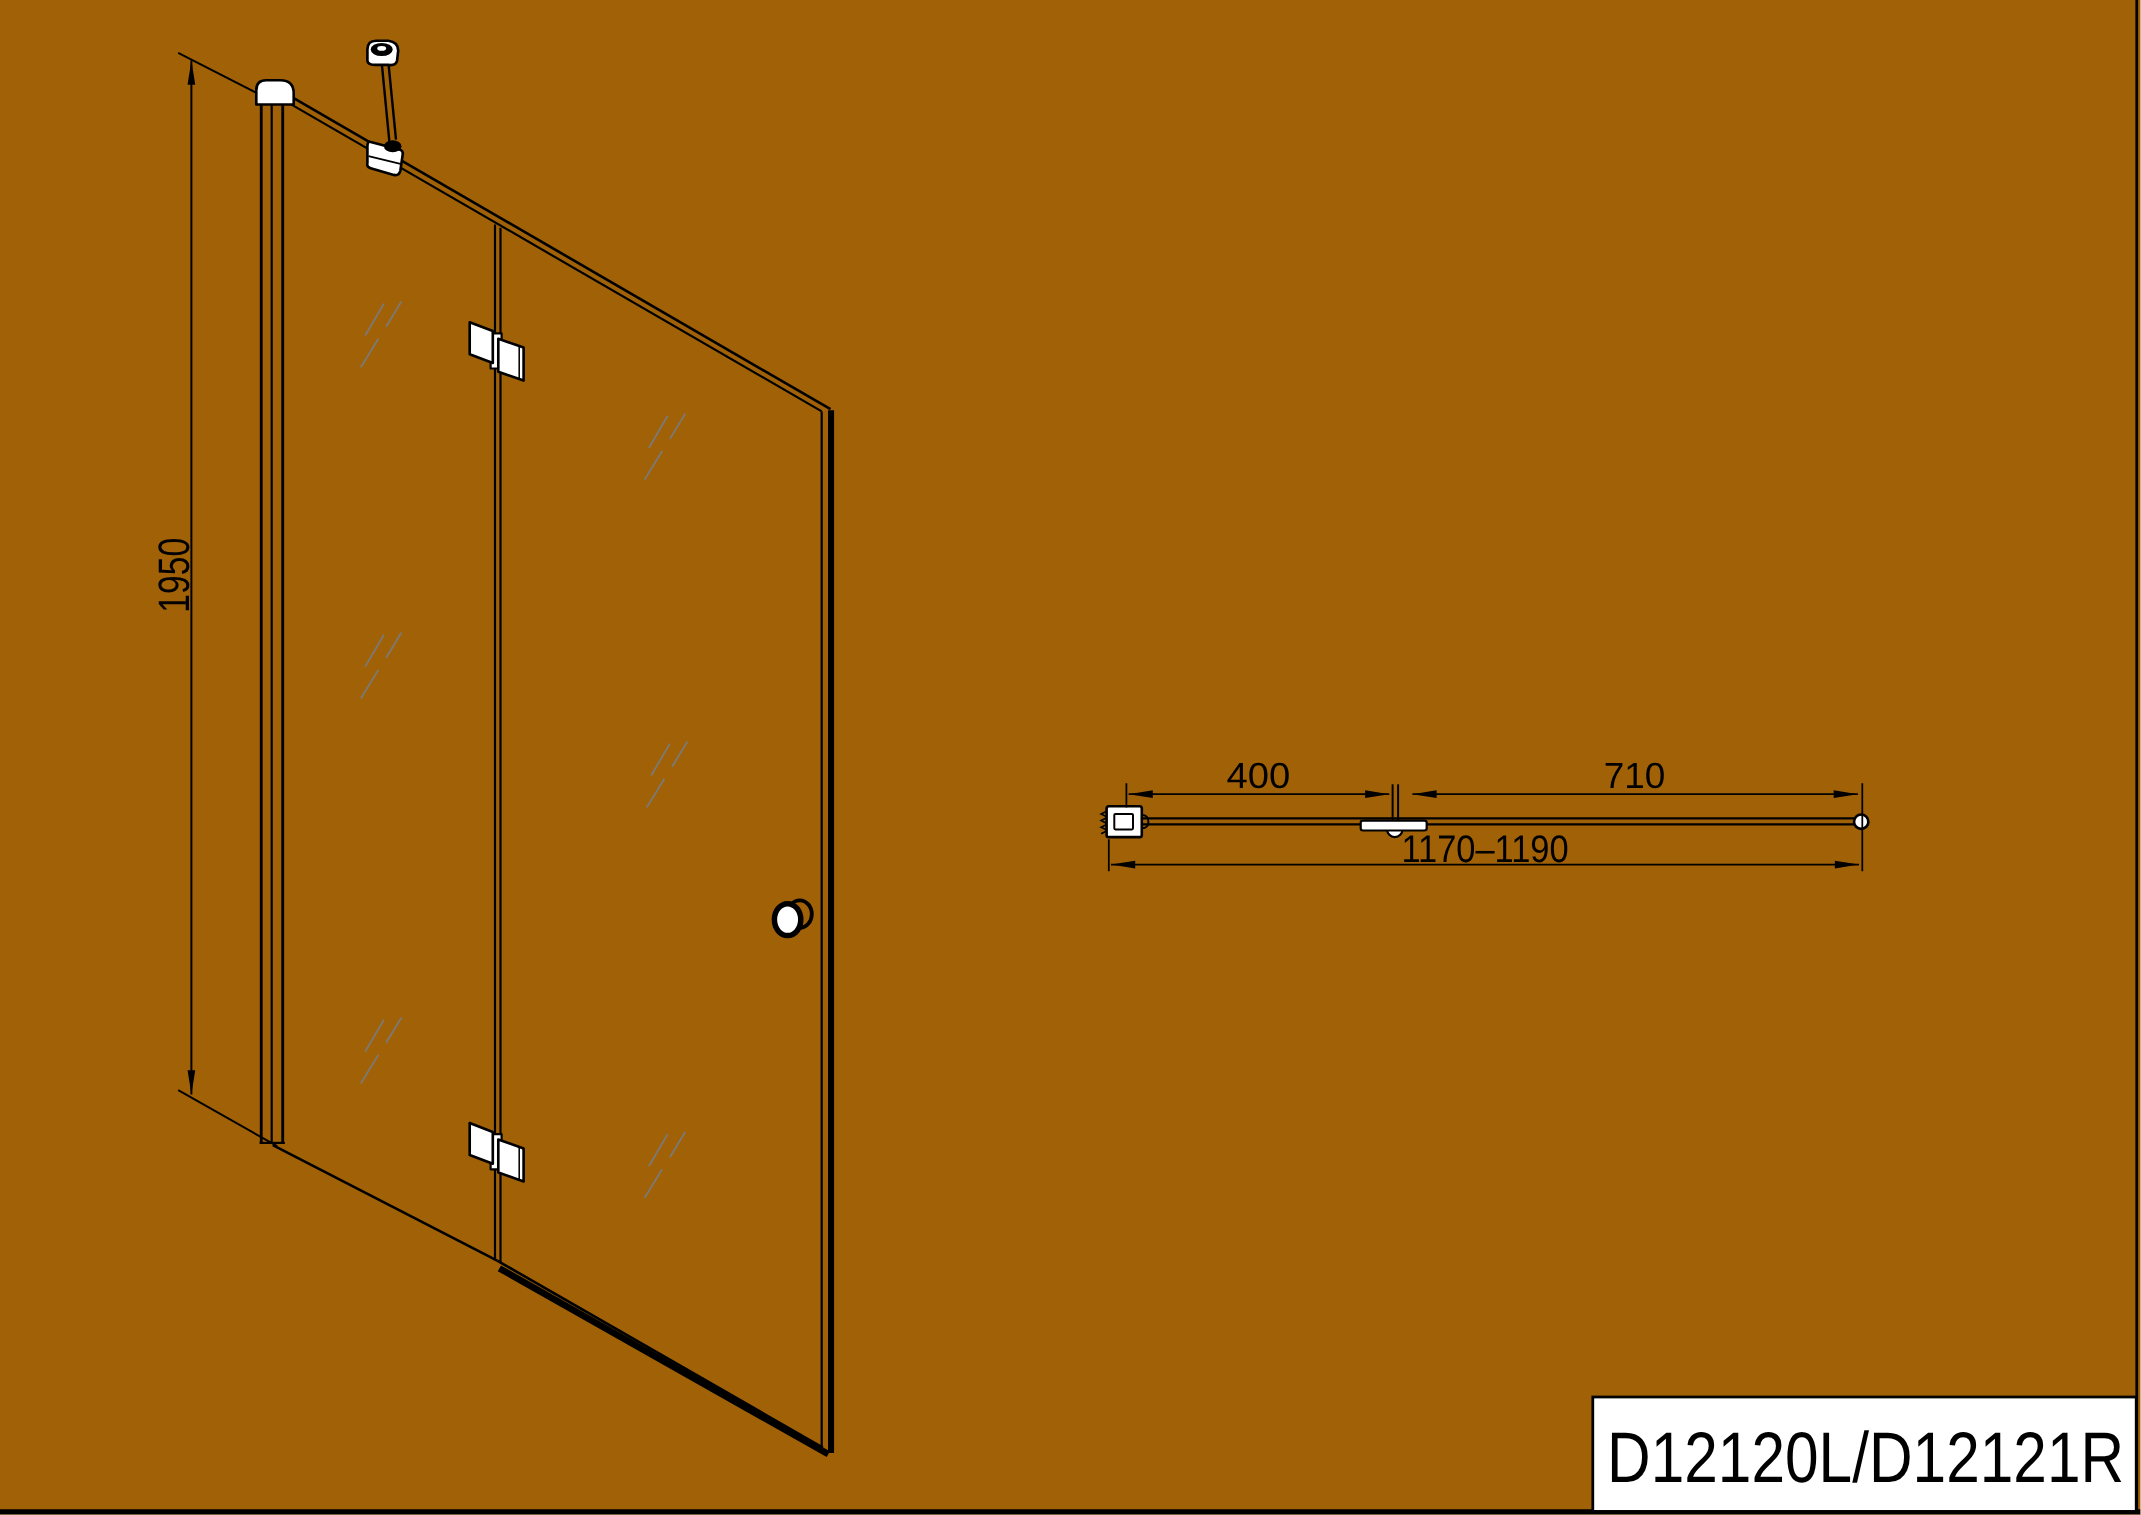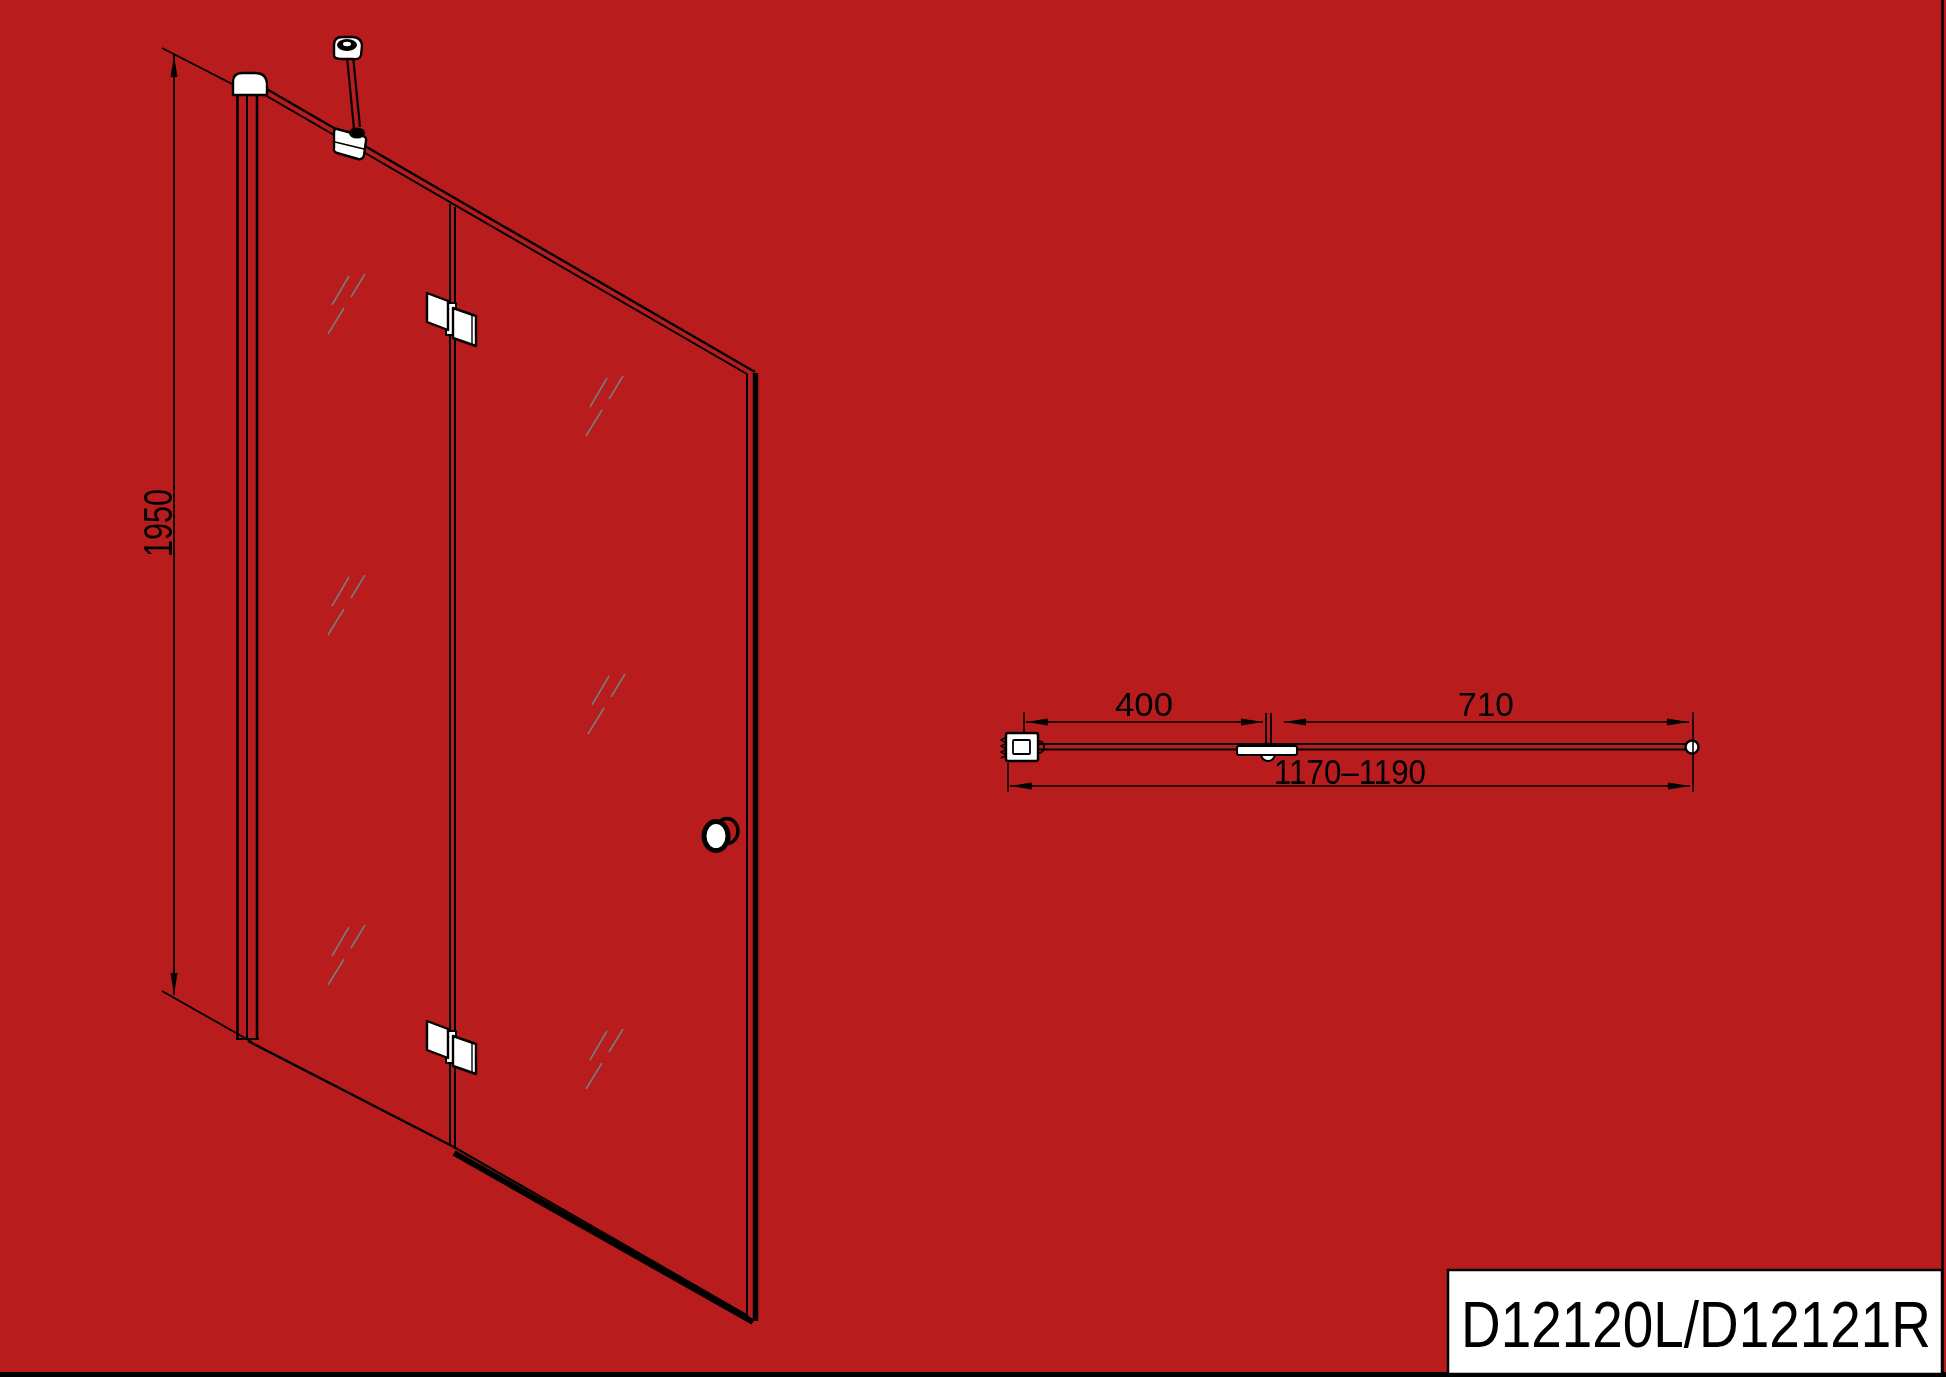--- a/index.html
+++ b/index.html
@@ -1,16 +1,16 @@
 <!DOCTYPE html>
 <html><head>
 <meta charset="utf-8">
 <style>
   html,body{margin:0;padding:0;background:#fff;}
-  .sheet{position:relative;width:1946px;height:1377px;background:#b91c1c;overflow:hidden;
+  .sheet{position:relative;width:1946px;height:1377px;background:#a16207;overflow:hidden;
          font-family:"Liberation Sans", sans-serif;}
   svg{position:absolute;left:0;top:0;}
   svg text{fill:#000;font-family:"Liberation Sans", sans-serif;}
 </style>
 </head>
 <body>
 
 <div class="sheet">
 <svg width="1946" height="1377" viewBox="0 0 1946 1377">
 

